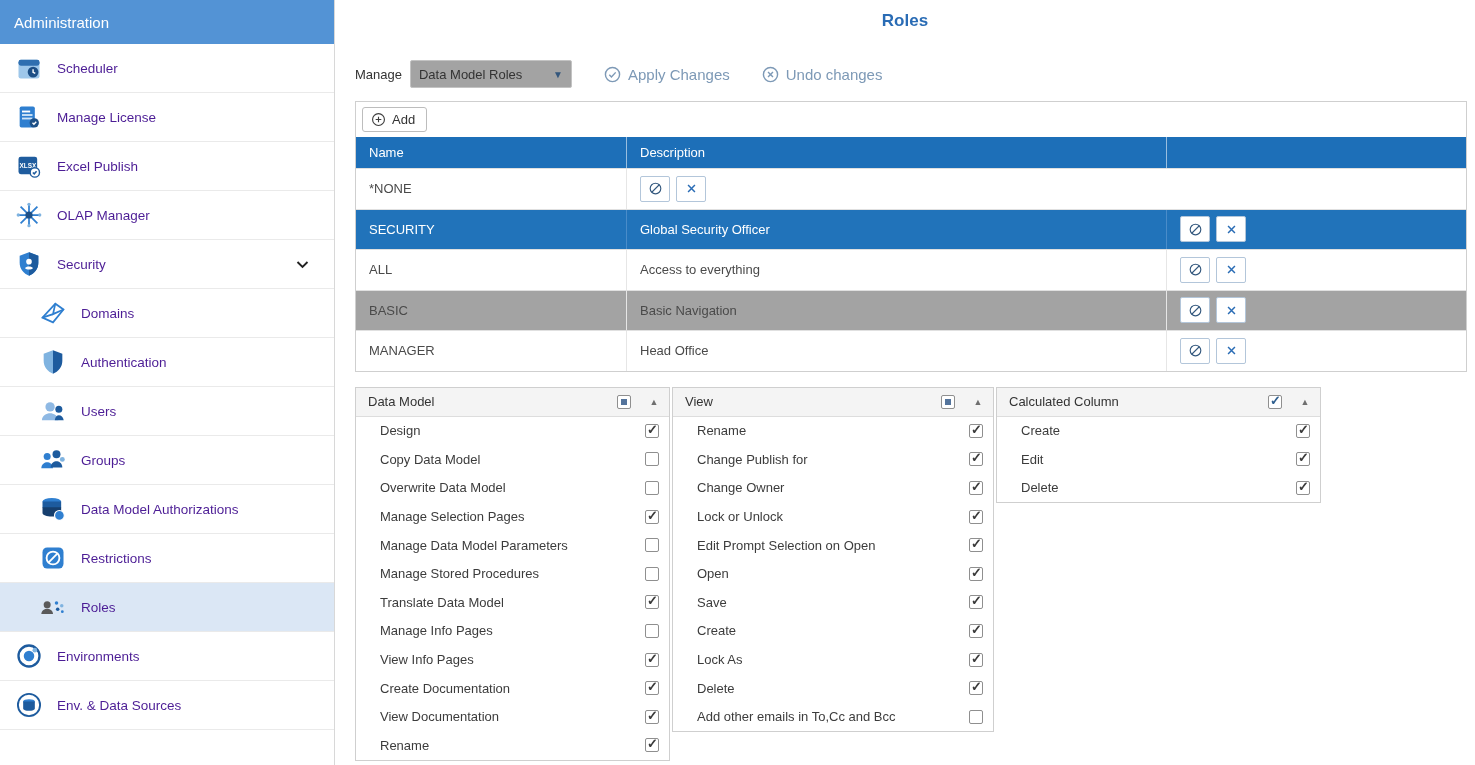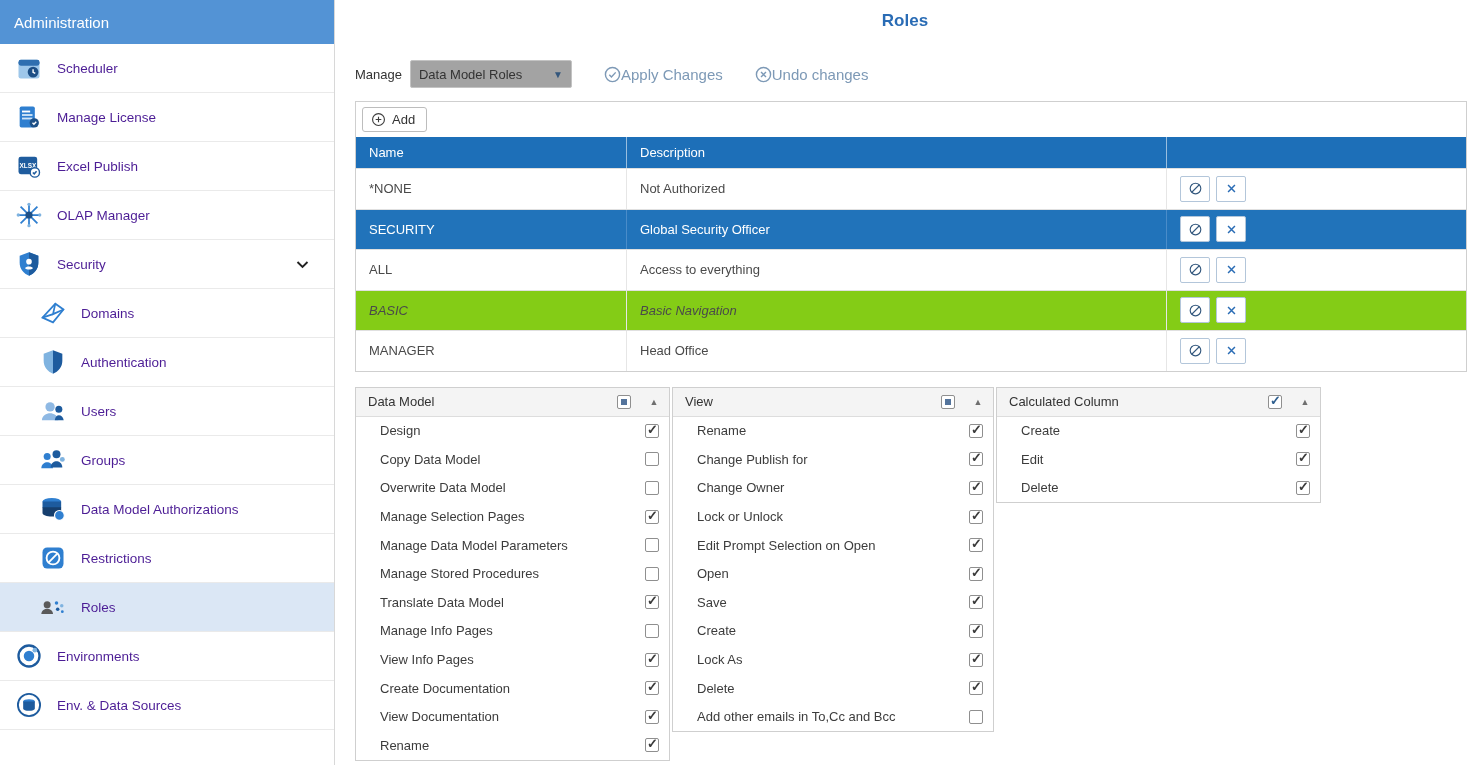--- a/index.html
+++ b/index.html
@@ -23,38 +23,38 @@
   
   .main { flex:1; display:flex; flex-direction:column; background:#fff; position:relative; }
   .page-title { text-align:center; color:#2a6cb5; font-weight:bold; font-size:17px; margin-top:11px; }
 
   .toolbar { display:flex; align-items:center; margin:29px 0 0 20px; }
   .manage-label { font-size:13px; color:#333; margin-right:8px; }
   .dropdown { width:162px; height:28px; border:1px solid #c3c3c3; border-radius:2px;
     display:flex; align-items:center; padding:0 8px; font-size:13px; color:#333; background:#a3a3a3; cursor:pointer; }
   .dropdown .dd-val { flex:1; white-space:nowrap; overflow:hidden; }
   .dd-arrow { color:#33567c; font-size:10px; }
-  .tool-btn { display:flex; align-items:flex-start; margin-left:32px; color:#7d99b6;
+  .tool-btn { display:flex; align-items:flex-start; gap:7px; margin-left:32px; color:#7d99b6;
     font-size:15px; cursor:pointer; }
   .tool-btn svg { width:17px; height:17px; }
 
   
   .table-wrap { margin:13px 8px 0 20px; border:1px solid #cfcfcf; }
   .add-bar { padding:5px 6px; background:#fff; }
   .add-btn { display:inline-flex; align-items:center; gap:6px; border:1px solid #bdbdbd;
     border-radius:3px; background:#fff; padding:4px 11px 4px 8px; font-size:13px; color:#333; cursor:pointer; }
   .add-btn svg { width:15px; height:15px; }
   .thead { display:flex; background:#1d6fb8; color:#fff; font-size:13px; height:31px; align-items:center; }
   .th { padding-left:13px; }
   .th.name { width:270px; flex:0 0 270px; }
   .th.desc { flex:1; border-left:1px solid rgba(255,255,255,.55); align-self:stretch; display:flex; align-items:center; }
   .th.acts { width:300px; flex:0 0 300px; border-left:1px solid rgba(255,255,255,.55); align-self:stretch; }
   .trow { display:flex; height:40.5px; align-items:stretch; border-top:1px solid #e0e0e0;
     font-size:13px; color:#4a4a4a; background:#fff; cursor:pointer; }
-  .trow.alt { background:#84cc16;font-style:italic; }
+  .trow.alt { background:#a3a3a3; }
   .trow.selected { background:#2173ba; color:#fff; }
   .td { display:flex; align-items:center; padding-left:13px; }
   .td.name { width:270px; flex:0 0 270px; }
   .td.desc { flex:1; border-left:1px solid #e6e6e6; }
   .td.acts { width:300px; flex:0 0 300px; border-left:1px solid #e6e6e6; gap:6px; }
   .trow.selected .td.desc, .trow.selected .td.acts { border-left-color:#4a8cc9; }
   .act-btn { width:30px; height:26px; background:#fff; border:1px solid #b3c6da; border-radius:2px;
     display:flex; align-items:center; justify-content:center; cursor:pointer; }
   .act-btn svg { width:15px; height:15px; }
 
@@ -290,21 +290,20 @@
         </button>
       </div>
       <div class="thead">
         <div class="th name">Name</div>
         <div class="th desc">Description</div>
         <div class="th acts"></div>
       </div>
       <div id="table-body">
           <div class="trow">
             <div class="td name">*NONE</div>
-            <div class="td desc">Not Authorized</div>
             <div class="td acts">
               <button class="act-btn">
                 <span style="display:flex">
                   <svg viewBox="0 0 24 24" fill="none" stroke="#33587e" stroke-width="1.8">
                     <circle cx="12" cy="12" r="8.5"></circle>
                     <path d="M6 18L18 6"></path>
                   </svg>
                 </span>
               </button>
               <button class="act-btn">

